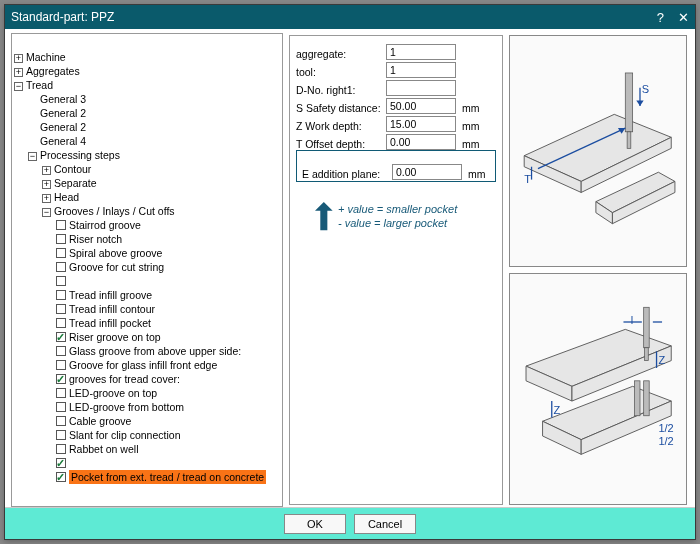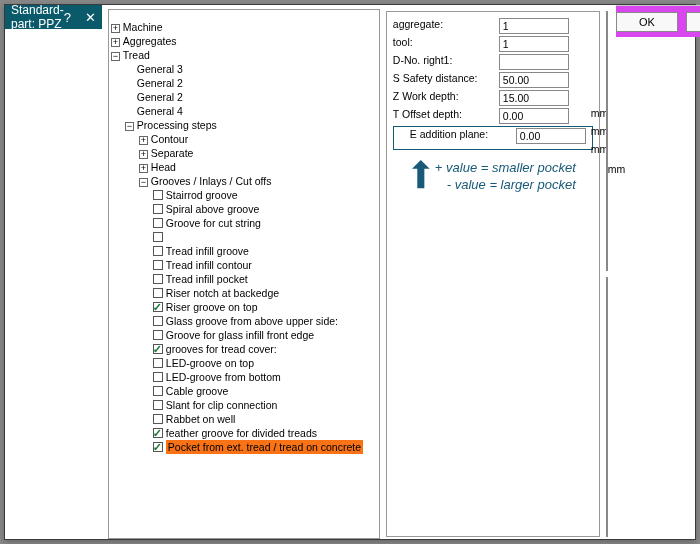--- a/index.html
+++ b/index.html
@@ -1,35 +1,35 @@
 <!DOCTYPE html>
 <html><head>
 <meta charset="utf-8">
 <style>
   * { box-sizing: border-box; margin: 0; padding: 0; }
   body { font-family: "Segoe UI", Tahoma, sans-serif; font-size: 11px; background: #888; width: 700px; height: 544px; overflow: hidden; }
-  .dialog { width: 692px; height: 536px; margin: 4px; background: #fff; border: 1px solid #3a3a3a; display: flex; flex-direction: row; box-shadow: 0 2px 6px rgba(0,0,0,0.25); }
+  .dialog { width: 692px; height: 536px; margin: 4px; background: #fff; border: 1px solid #3a3a3a; display: flex; flex-direction: column; box-shadow: 0 2px 6px rgba(0,0,0,0.25); }
   .titlebar { height: 24px; background: #0a5a6b; color: #fff; display: flex; align-items: center; justify-content: space-between; padding: 0 6px; font-size: 12px; }
   .titlebar-buttons { display: flex; gap: 14px; }
   .titlebar-btn { color: #fff; cursor: pointer; font-size: 13px; line-height: 1; }
   .body { flex: 1; display: flex; padding: 4px 6px 0 6px; gap: 4px; min-height: 0; }
-  .left-panel { width: 272px; border: 1px solid #999; padding: 10px 2px; overflow-y: auto; overflow-x: hidden; background: #fff; font-size: 10.5px; }
+  .left-panel { width: 272px; border: 1px solid #999; padding: 16px 2px; overflow-y: auto; overflow-x: hidden; background: #fff; font-size: 10.5px; }
   .right-panel { flex: 1; display: flex; gap: 6px; padding: 2px 2px; }
   .form-col { width: 214px; border: 1px solid #999; padding: 6px 6px; display: flex; flex-direction: column; gap: 4px; }
-  .form-row { display: flex; align-items: flex-start; height: 18px; gap: 20px; }
-  .form-row.highlight { border: 1px solid #105a75; padding: 1px 16px; height: 24px; }
+  .form-row { display: flex; align-items: flex-end; height: 18px; gap: 4px; }
+  .form-row.highlight { border: 1px solid #105a75; padding: 1px 5px; height: 32px; }
   .form-label { flex: 0 0 86px; font-size: 10.5px; }
   .form-input { width: 70px; height: 16px; border: 1px solid #888; padding: 0 3px; font-size: 10.5px; background: #fff; }
   .form-unit { width: 20px; font-size: 10.5px; padding-left: 2px; margin-top: 35px; }
-  .annot { margin-top: 6px; color: #185a78; font-size: 13px; line-height: 1.3; display: flex; gap: 4px; align-items: flex-start; font-style: italic; text-align: right; }
+  .annot { margin-top: 16px; color: #185a78; font-size: 11px; line-height: 1.3; display: flex; gap: 4px; align-items: flex-start; font-style: italic; }
   .arrow-up { width: 38px; height: 30px; position: relative; }
   .arrow-up svg { width: 100%; height: 100%; }
   .illus-col { flex: 1; display: flex; flex-direction: column; gap: 6px; }
   .illus { flex: 1; border: 1px solid #888; background: #fafafa; display: flex; align-items: center; justify-content: center; color: #aaa; font-size: 9px; }
-  .footer { height: 32px; border-top: 1px solid #ccc; display: flex; align-items: center; justify-content: center; gap: 8px; background: #d946ef; }
+  .footer { height: 32px; border-top: 1px solid #ccc; display: flex; align-items: center; justify-content: center; gap: 8px; background: #5eead4; }
   .btn { min-width: 62px; height: 20px; border: 1px solid #888; background: #f8f8f8; font-size: 11px; cursor: pointer; }
   
   .tree { list-style: none; padding-left: 0; }
   .tree ul { list-style: none; padding-left: 14px; }
   .tree li { white-space: nowrap; line-height: 14px; position: relative; }
   .toggle { display: inline-block; width: 9px; height: 9px; border: 1px solid #666; line-height: 7px; text-align: center; font-size: 9px; margin-right: 3px; cursor: pointer; background: #fff; }
   .spacer { display: inline-block; width: 9px; height: 9px; margin-right: 3px; }
   .cb { display: inline-block; width: 10px; height: 10px; border: 1px solid #555; margin-right: 3px; vertical-align: -1px; cursor: pointer; background: #fff; position: relative; }
   .cb.checked::after { content: "✓"; position: absolute; top: -3px; left: -1px; font-size: 11px; color: #1a7a3a; font-weight: bold; }
   .leaf-label { cursor: default; }
@@ -68,37 +68,37 @@
               <li><span class="spacer"></span><span class="leaf-label">General   3</span></li>
               <li><span class="spacer"></span><span class="leaf-label">General   2</span></li>
               <li><span class="spacer"></span><span class="leaf-label">General   2</span></li>
               <li><span class="spacer"></span><span class="leaf-label">General   4</span></li>
               <li><span class="toggle">−</span><span class="leaf-label">Processing steps</span><ul>
                   <li><span class="toggle">+</span><span class="leaf-label">Contour</span></li>
                   <li><span class="toggle">+</span><span class="leaf-label">Separate</span></li>
                   <li><span class="toggle">+</span><span class="leaf-label">Head</span></li>
                   <li><span class="toggle">−</span><span class="leaf-label">Grooves / Inlays / Cut offs</span><ul>
                       <li><span class="cb"></span><span class="leaf-label">Stairrod groove</span></li>
+                      <li><span class="cb"></span><span class="leaf-label">Riser notch</span></li>
                       <li><span class="cb"></span><span class="leaf-label">Spiral above groove</span></li>
                       <li><span class="cb"></span><span class="leaf-label">Groove for cut string</span></li>
                       <li><span class="cb"></span></li>
                       <li><span class="cb"></span><span class="leaf-label">Tread infill groove</span></li>
                       <li><span class="cb"></span><span class="leaf-label">Tread infill contour</span></li>
                       <li><span class="cb"></span><span class="leaf-label">Tread infill pocket</span></li>
-                      <li><span class="cb"></span><span class="leaf-label">Riser notch at backedge</span></li>
                       <li><span class="cb checked"></span><span class="leaf-label">Riser groove on top</span></li>
                       <li><span class="cb"></span><span class="leaf-label">Glass groove from above upper side:</span></li>
                       <li><span class="cb"></span><span class="leaf-label">Groove for glass infill front edge</span></li>
                       <li><span class="cb checked"></span><span class="leaf-label">grooves for tread cover:</span></li>
                       <li><span class="cb"></span><span class="leaf-label">LED-groove on top</span></li>
                       <li><span class="cb"></span><span class="leaf-label">LED-groove from bottom</span></li>
                       <li><span class="cb"></span><span class="leaf-label">Cable groove</span></li>
                       <li><span class="cb"></span><span class="leaf-label">Slant for clip connection</span></li>
                       <li><span class="cb"></span><span class="leaf-label">Rabbet on well</span></li>
-                      <li><span class="cb checked"></span><span class="leaf-label">feather groove for divided treads</span></li>
+                      <li><span class="cb checked"></span></li>
                       <li><span class="cb checked"></span><span class="leaf-label selected">Pocket from ext. tread / tread on concrete</span><span class="arrow-right"><svg viewBox="0 0 40 12">
                             <polygon points="0,6 10,0 10,4 40,4 40,8 10,8 10,12" fill="#185a78"></polygon>
                           </svg></span></li>
                     </ul></li>
                 </ul></li>
             </ul></li>
         </ul>
     </div>
 
     <div class="right-panel">

